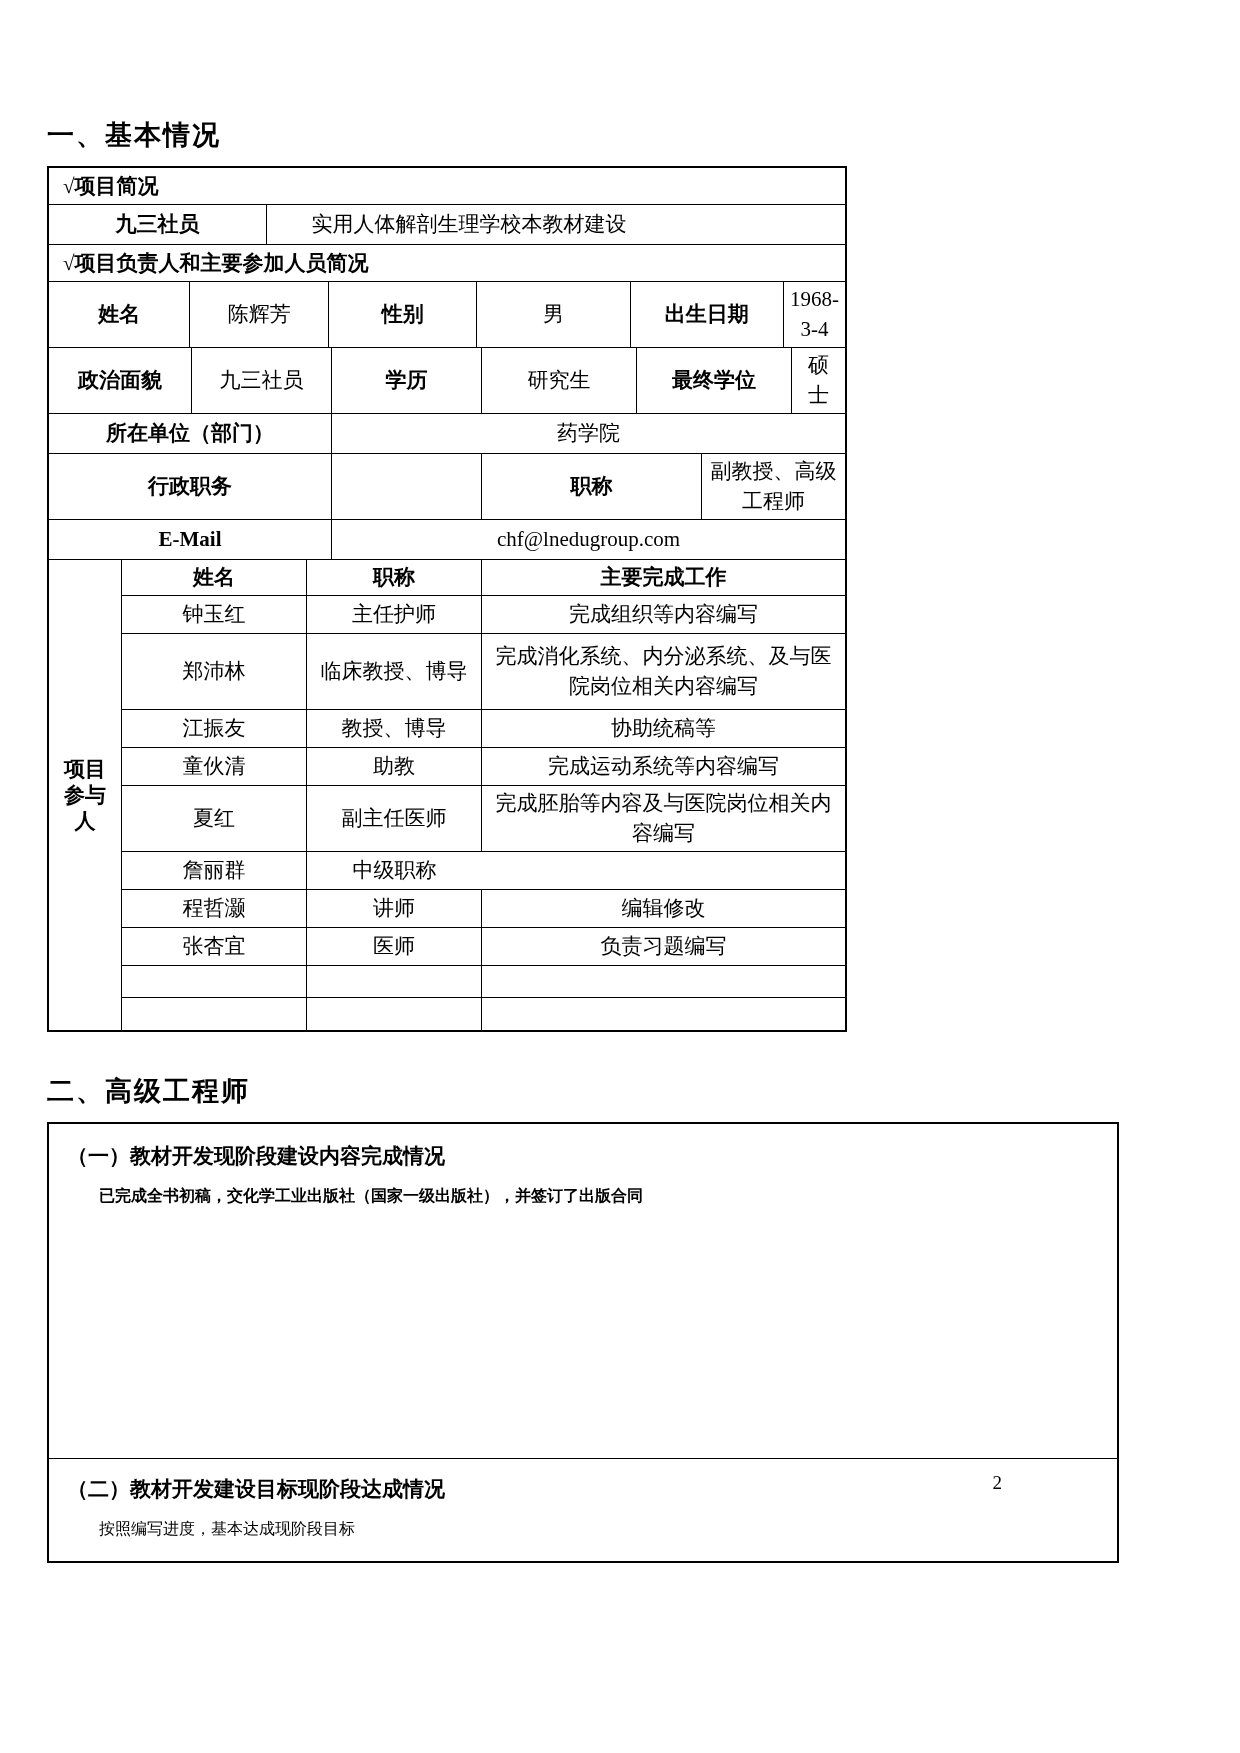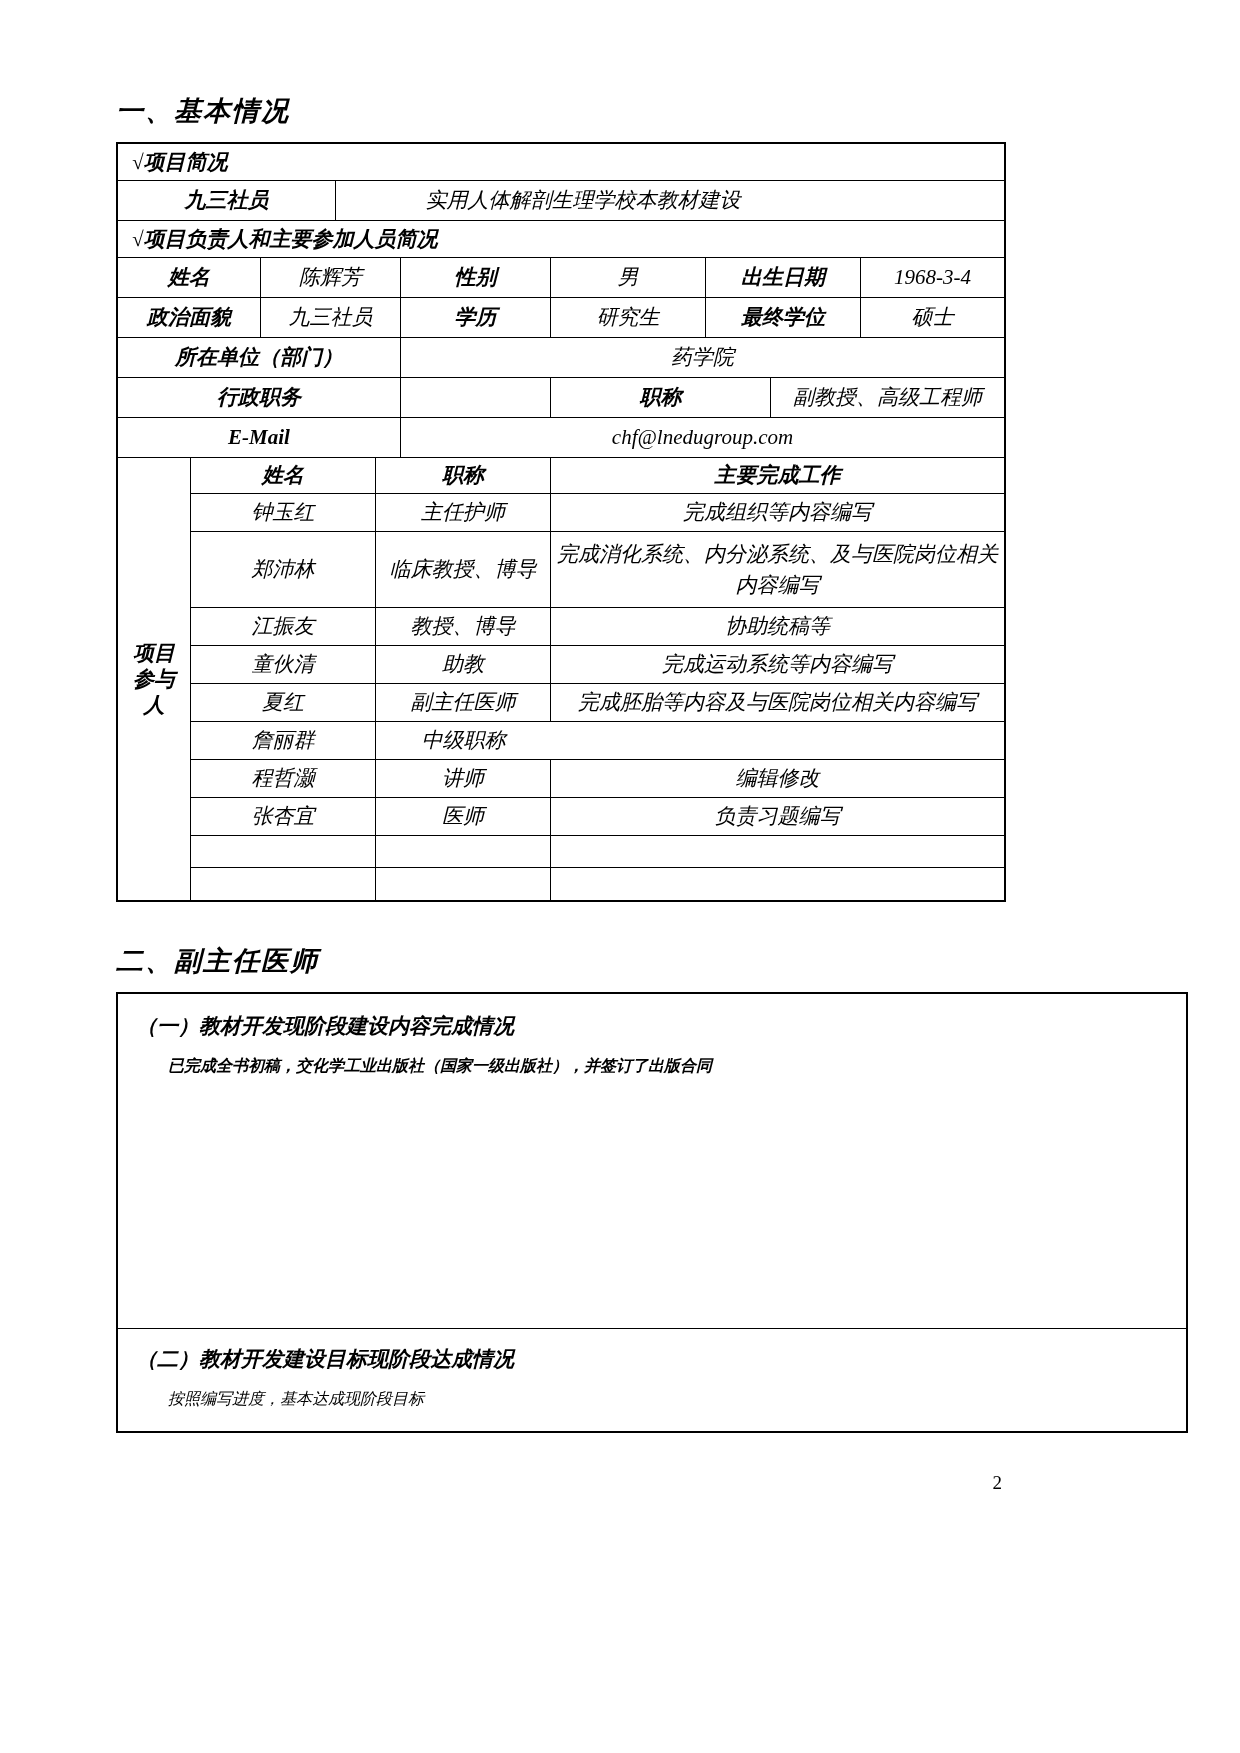--- a/index.html
+++ b/index.html
@@ -5,31 +5,31 @@
   * { margin:0; padding:0; box-sizing:border-box; }
   html,body { background:#ffffff; }
   .page {
     position:relative;
     width:1240px; height:1753px;
     background:#ffffff;
     color:#000;
     font-family:"Liberation Serif","DejaVu Serif",serif;
     overflow:hidden;
   }
-  .inner { width:890px; margin-left:116px; padding-top:96px;font-style:italic; }
+  .inner { width:890px; margin-left:47px; padding-top:120px; }
 
   .sec-heading {
     font-size:27px; font-weight:bold; letter-spacing:2px;
     line-height:30px;
   }
   .sec-heading.s1 { margin:0 0 16px 0; }
   .sec-heading.s2 { margin:44px 0 16px 0; }
 
   
-  .table { width:890px; border:2px solid #000; }
+  .table { width:800px; border:2px solid #000; }
   .trow { display:flex; border-bottom:1.5px solid #000; min-height:40px; align-items:stretch; }
   .trow.h37 { min-height:37px; }
   .cell {
     display:flex; align-items:center; justify-content:center;
     text-align:center; padding:2px 6px;
     font-size:21px; line-height:1.45;
     border-right:1.5px solid #000;
   }
   .cell:last-child { border-right:none; }
   .cell.left { justify-content:flex-start; text-align:left; padding-left:14px; }
@@ -201,21 +201,21 @@
           <div class="prow emptyrow">
             <div class="cell pc1"></div>
             <div class="cell pc2"></div>
             <div class="cell pc3"></div>
           </div>
 
         </div>
       </div>
     </div>
 
-    <div class="sec-heading s2">二、副主任医师</div>
+    <div class="sec-heading s2">二、高级工程师</div>
 
     <div class="rbox">
       <div class="rpart1">
         <p class="rtitle">（一）教材开发现阶段建设内容完成情况</p>
         <p class="rpara b">已完成全书初稿，交化学工业出版社（国家一级出版社），并签订了出版合同</p>
       </div>
       <div class="rpart2">
         <p class="rtitle">（二）教材开发建设目标现阶段达成情况</p>
         <p class="rpara">按照编写进度，基本达成现阶段目标</p>
       </div>

